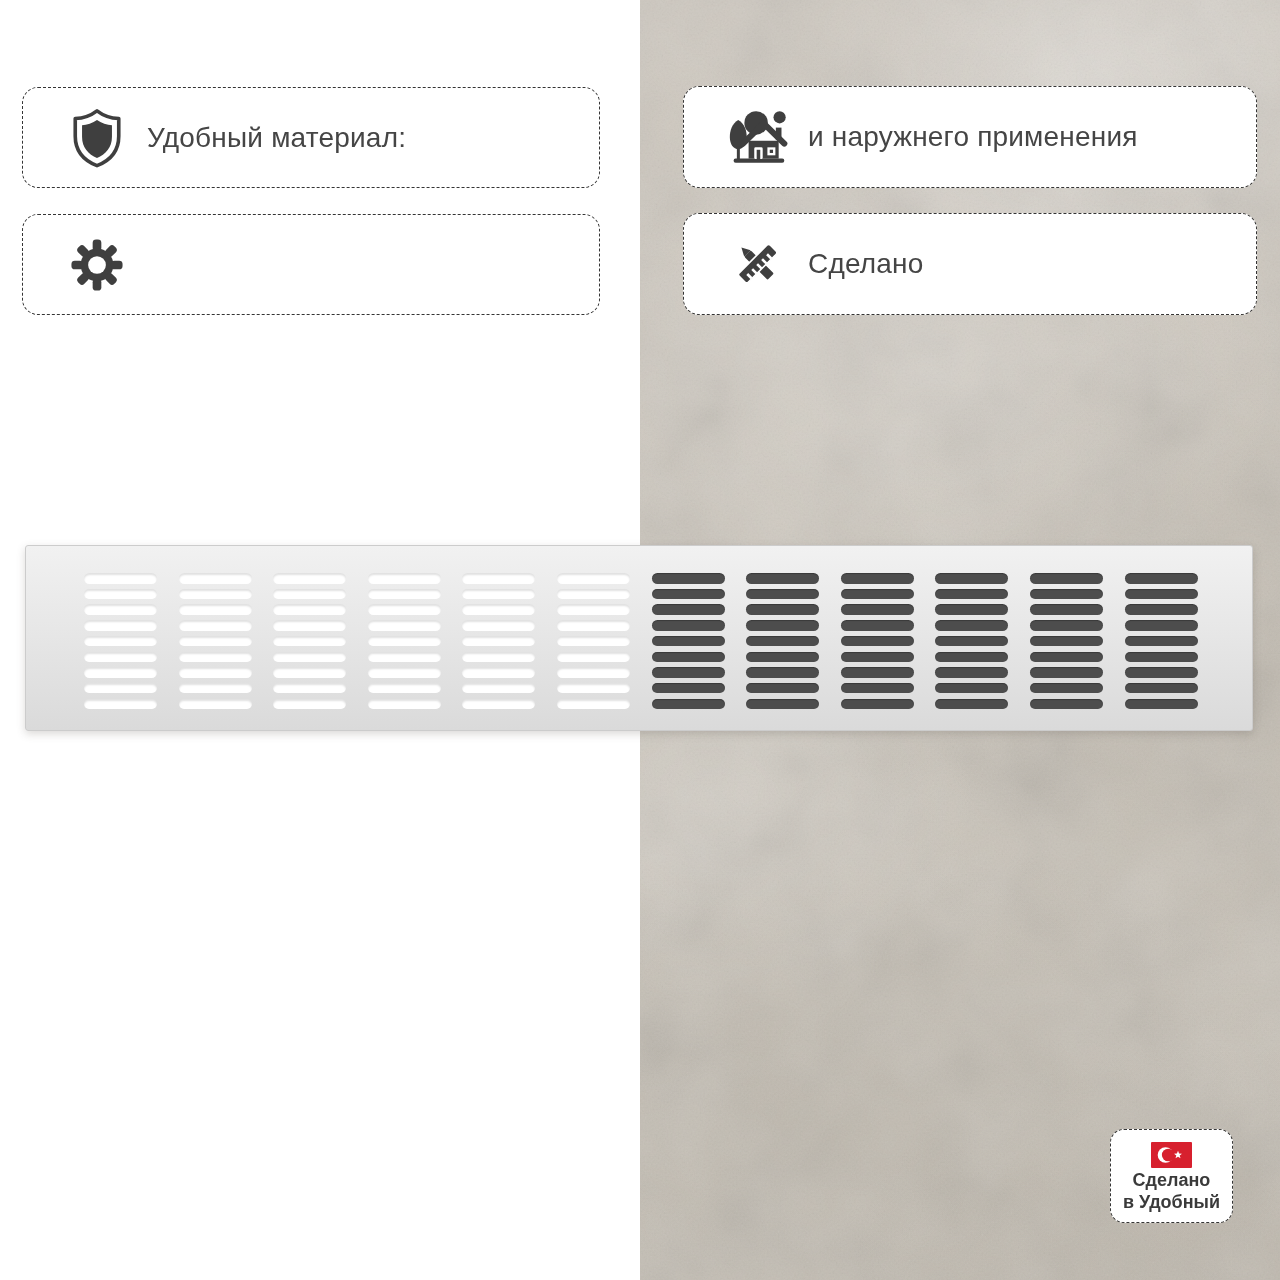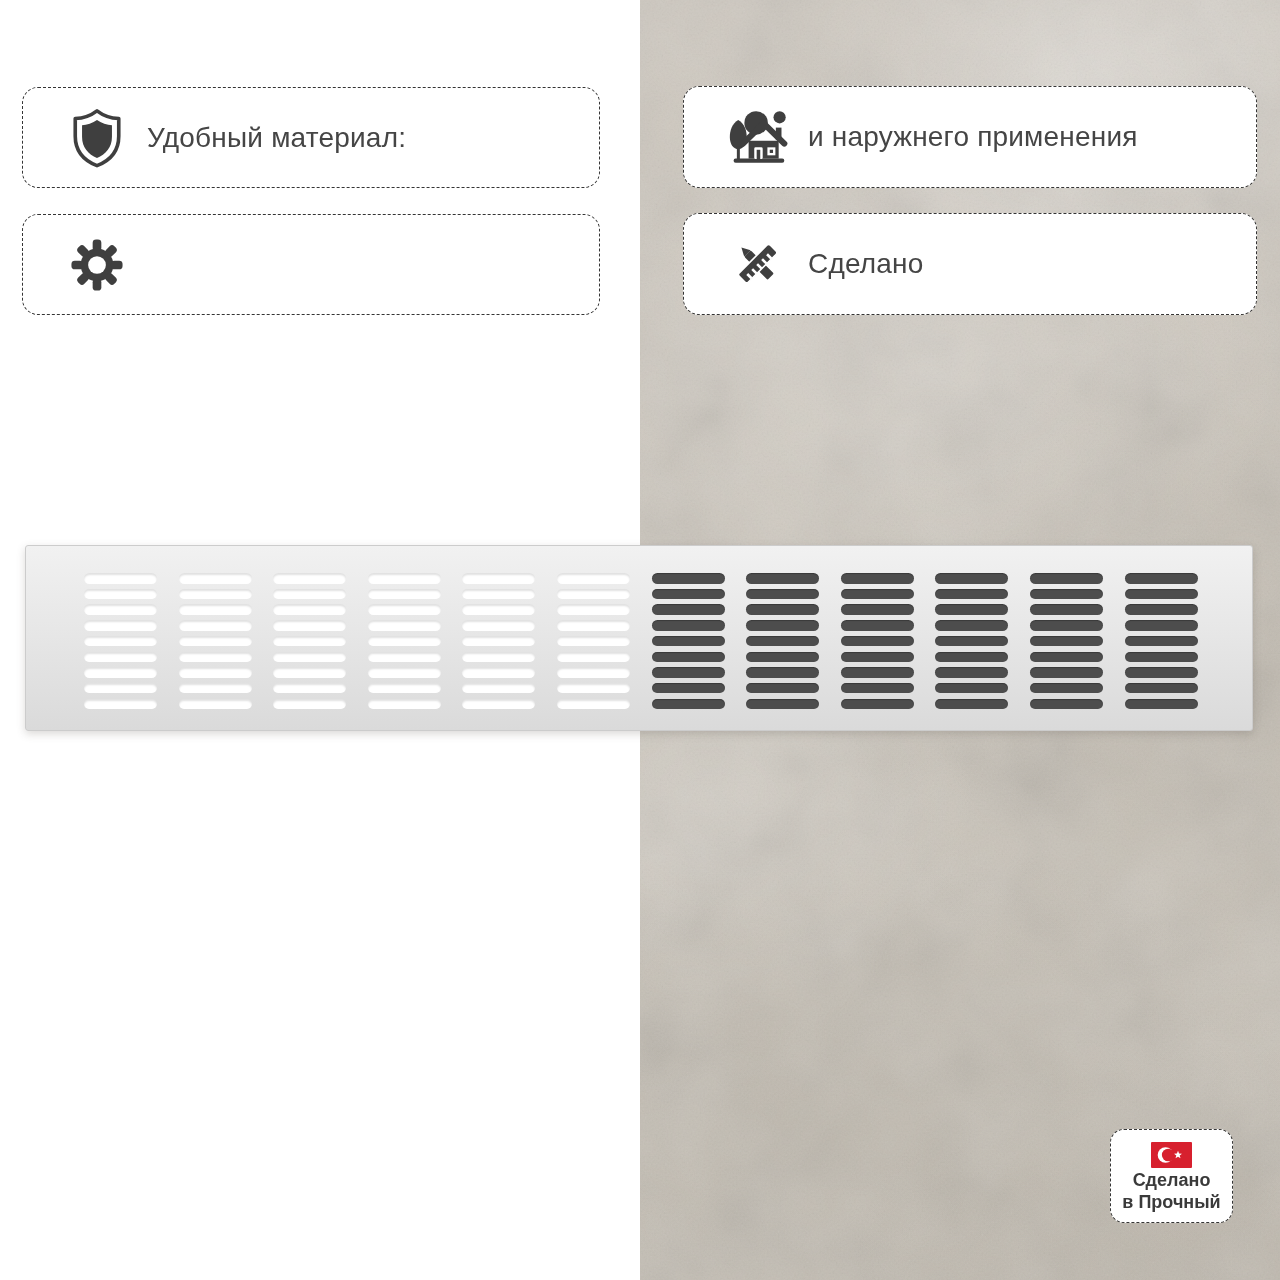--- a/index.html
+++ b/index.html
@@ -278,17 +278,17 @@
     <span class="badge-flag">
       <svg width="41" height="26" viewBox="0 0 41 26">
         <rect width="41" height="26" rx="1" fill="var(--flag-red,#d7202e)"></rect>
         <circle cx="14.5" cy="13" r="7.8" fill="#ffffff"></circle>
         <circle cx="17.2" cy="13" r="6.3" fill="var(--flag-red,#d7202e)"></circle>
         <polygon fill="#ffffff" points="27,8.8 28.1,11.5 31,11.7 28.7,13.5 29.5,16.3 27,14.7 24.5,16.3 25.3,13.5 23,11.7 25.9,11.5"></polygon>
       </svg>
     </span>
     <div class="badge-text">
       <div>Сделано</div>
-      <div>в Прочный</div>
+      <div>в Удобный</div>
     </div>
   </div>
 
 </div>
 
 </body></html>

